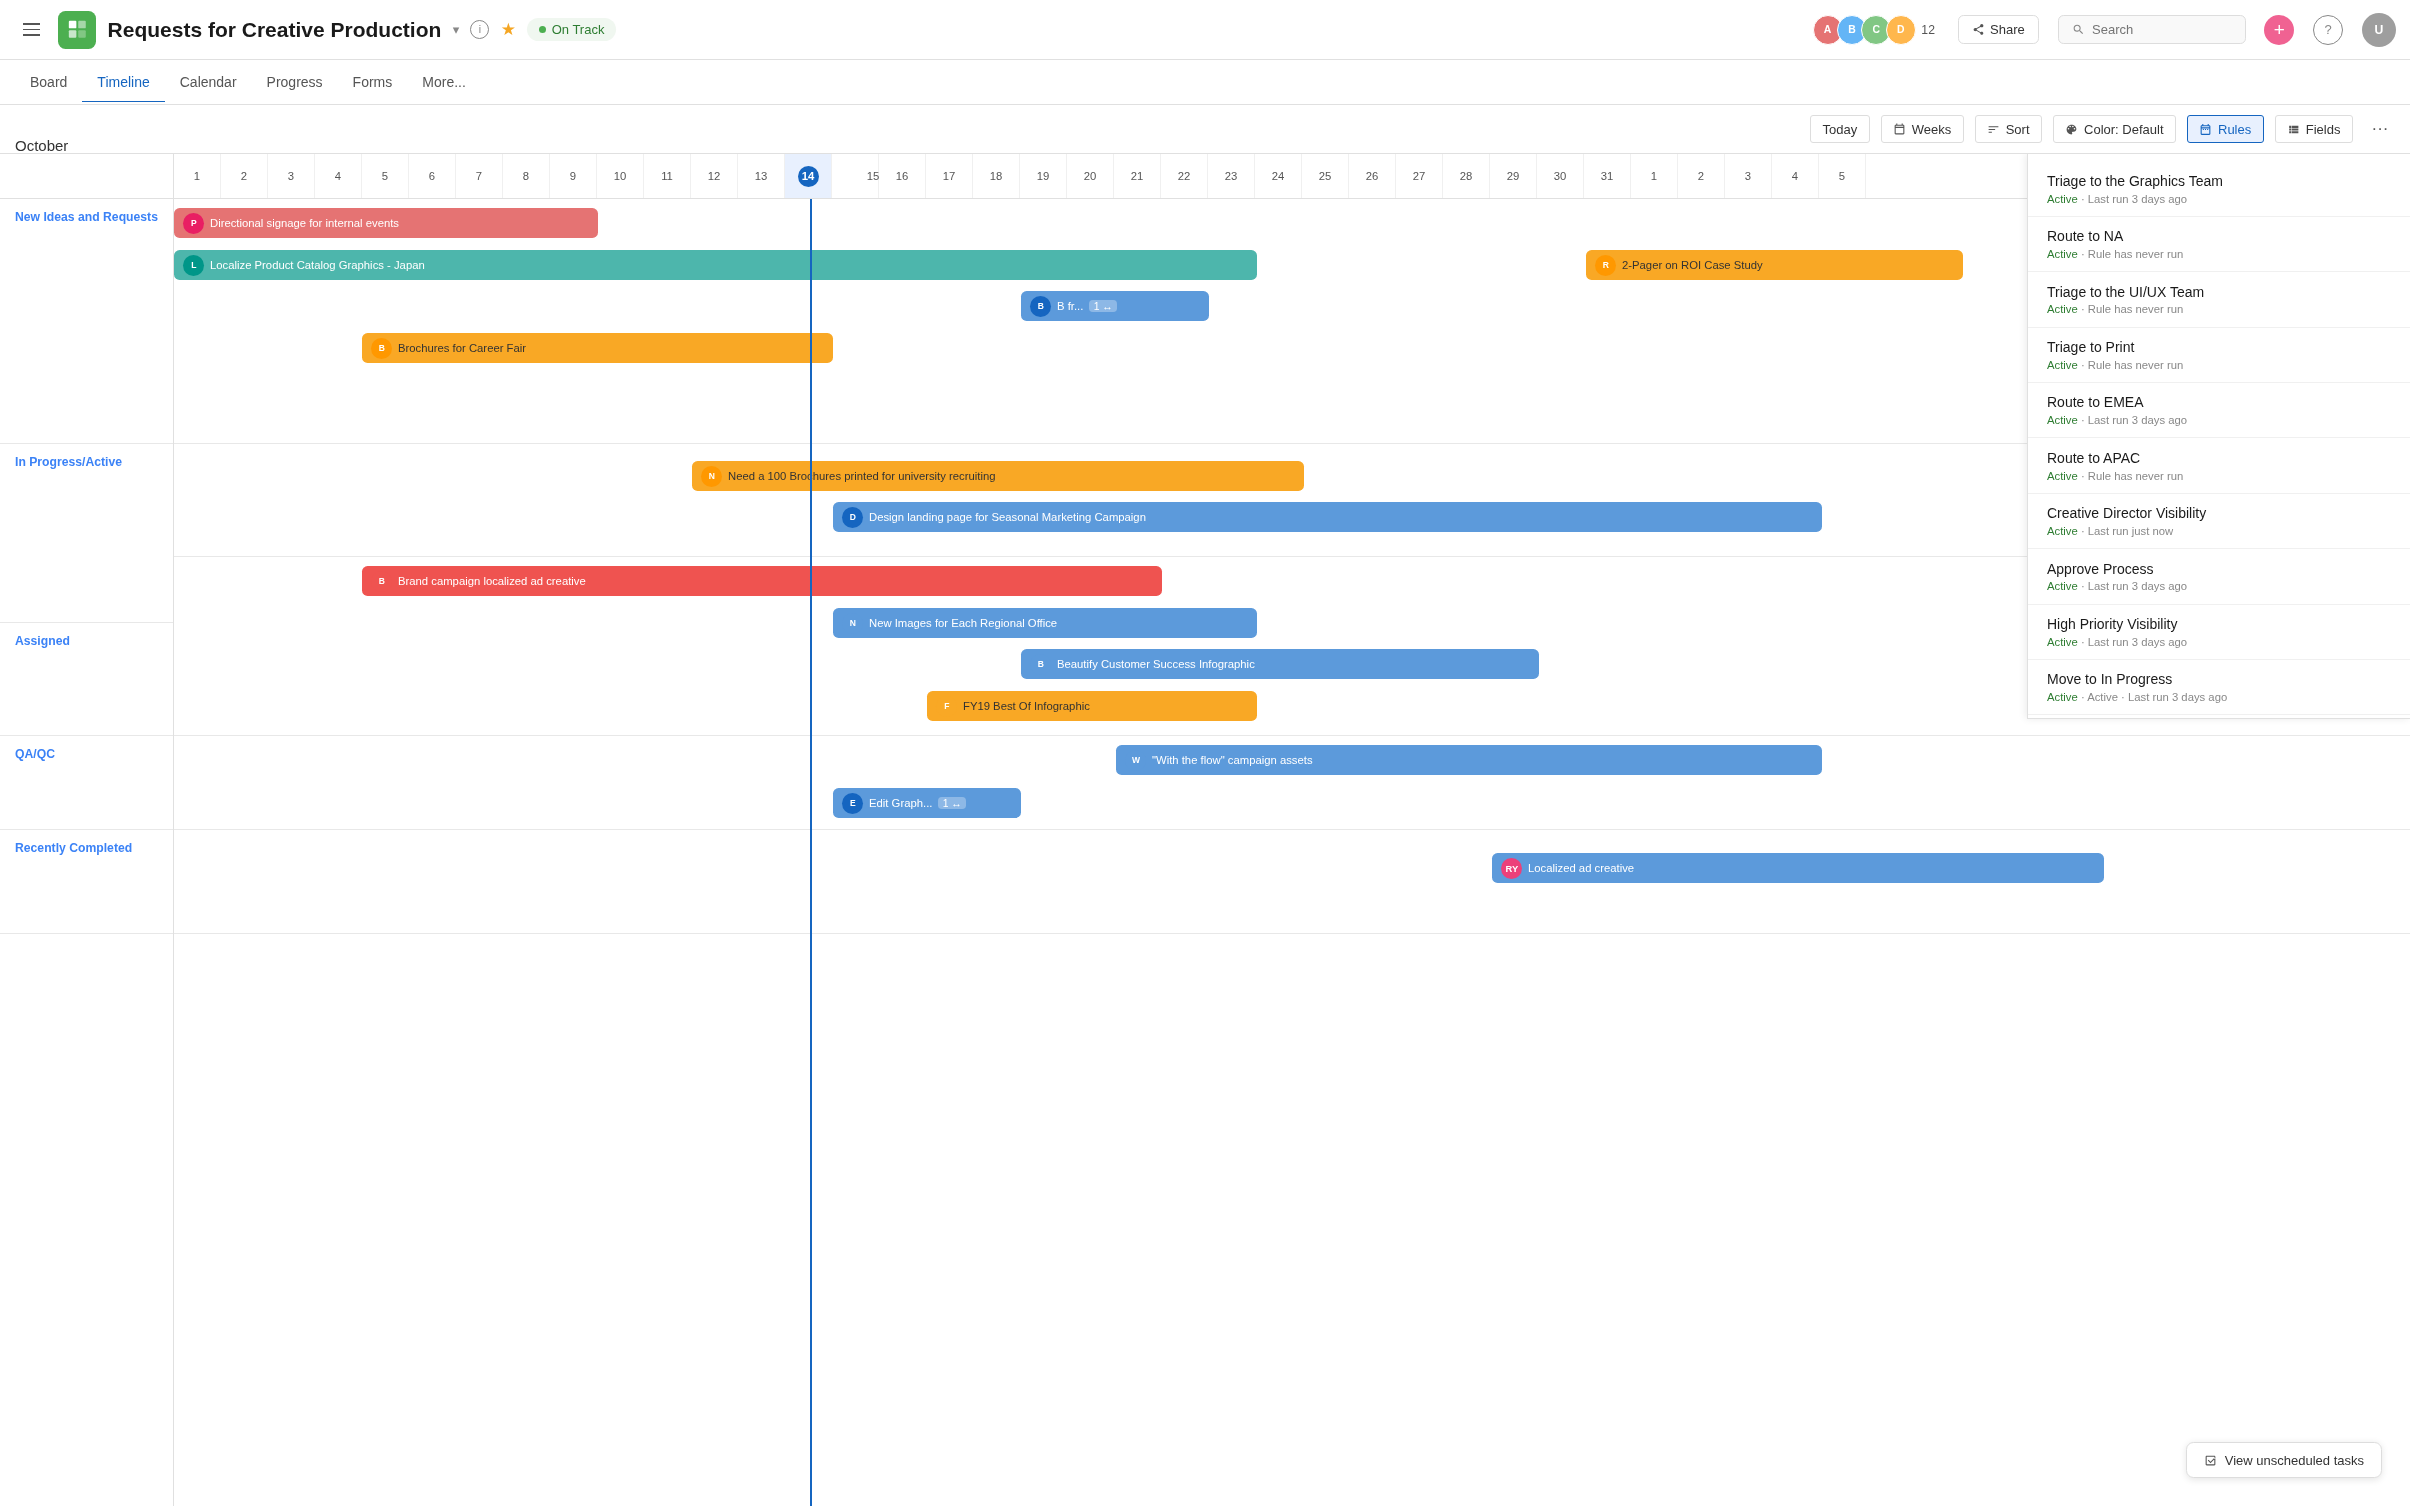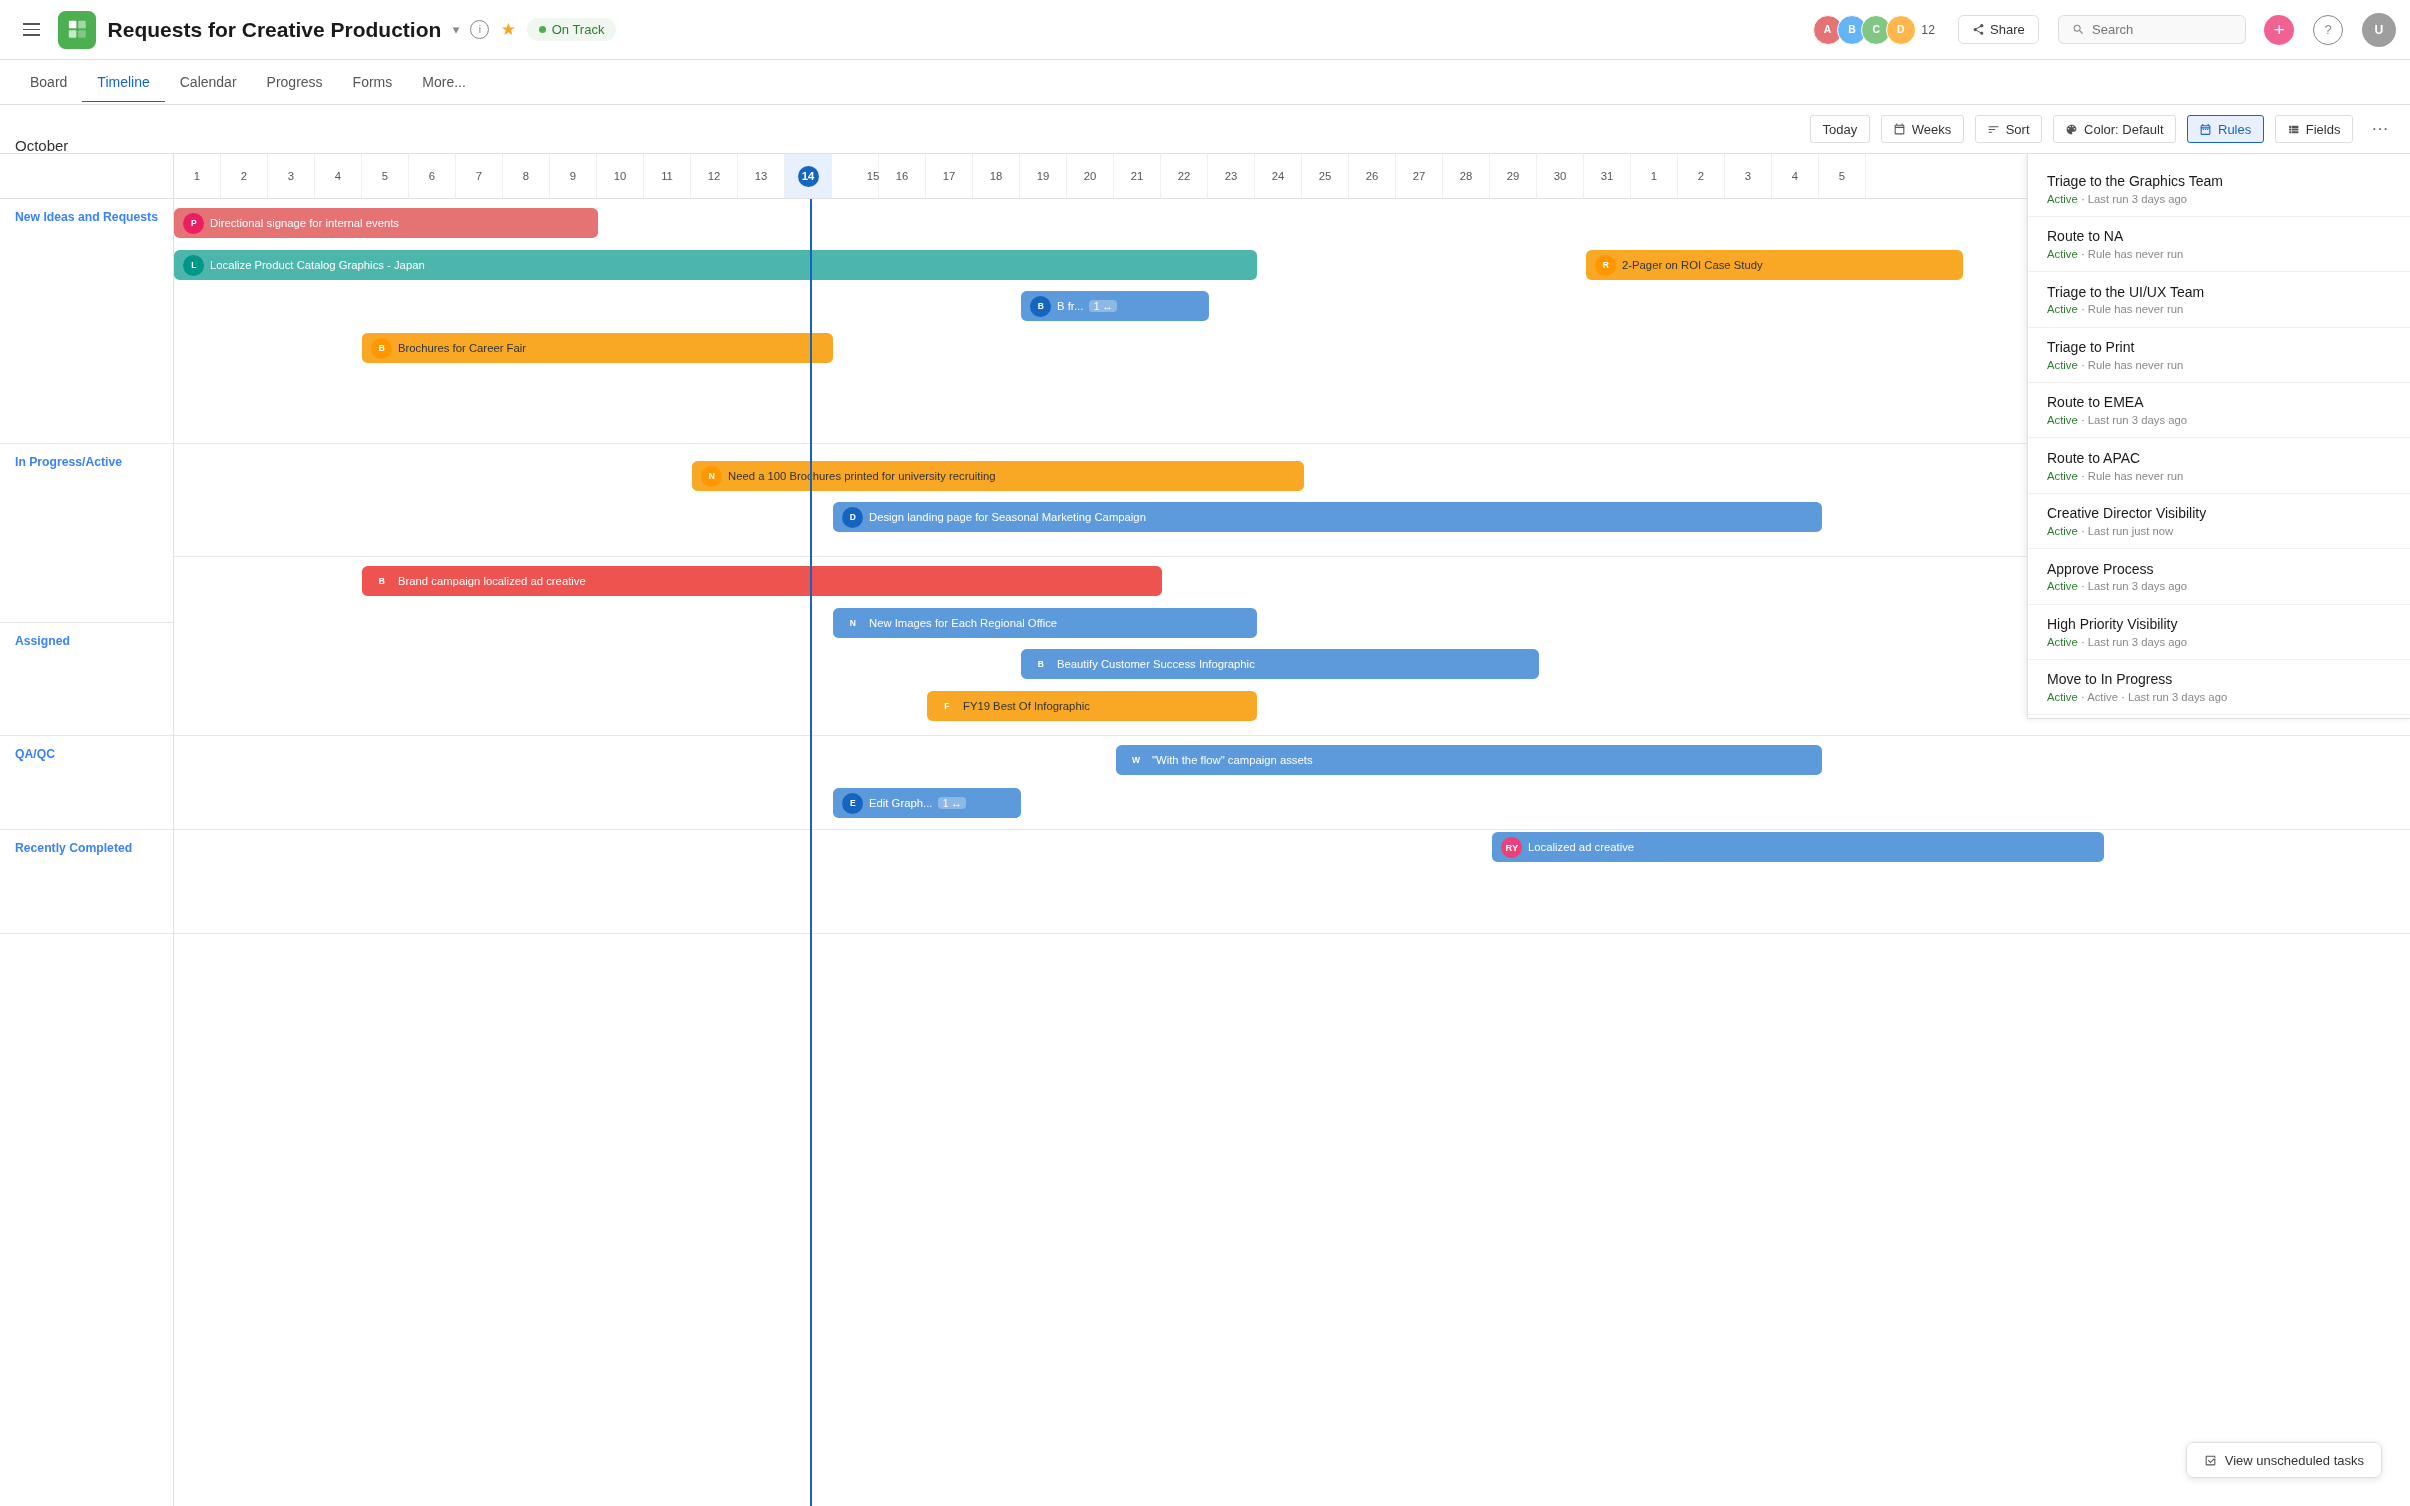--- a/index.html
+++ b/index.html
@@ -395,21 +395,21 @@
 
         <div class="bar bar-blue" style="left:659px; width:188px; top:52px;">
           <div class="bar-avatar" style="background:#1565c0; color:white;">E</div>
           <span class="bar-label">Edit Graph...</span>
           <div class="bar-badge">1 <span>↔</span></div>
         </div>
       </div>
 
       <div class="timeline-row" style="height:104px;">
 
-        <div class="bar bar-blue" style="left:1318px; width:612px; top:2px;">
+        <div class="bar bar-blue" style="left:1318px; width:612px; top:23px;">
           <div class="bar-avatar" style="background:#ec407a; color:white; font-size:9.4px;">RY</div>
           <span class="bar-label">Localized ad creative</span>
         </div>
       </div>
 
     </div>
 
     <div class="rules-panel" id="rules-panel">
       <div class="rules-panel-content" id="rules-list">
           <div class="rule-item">

